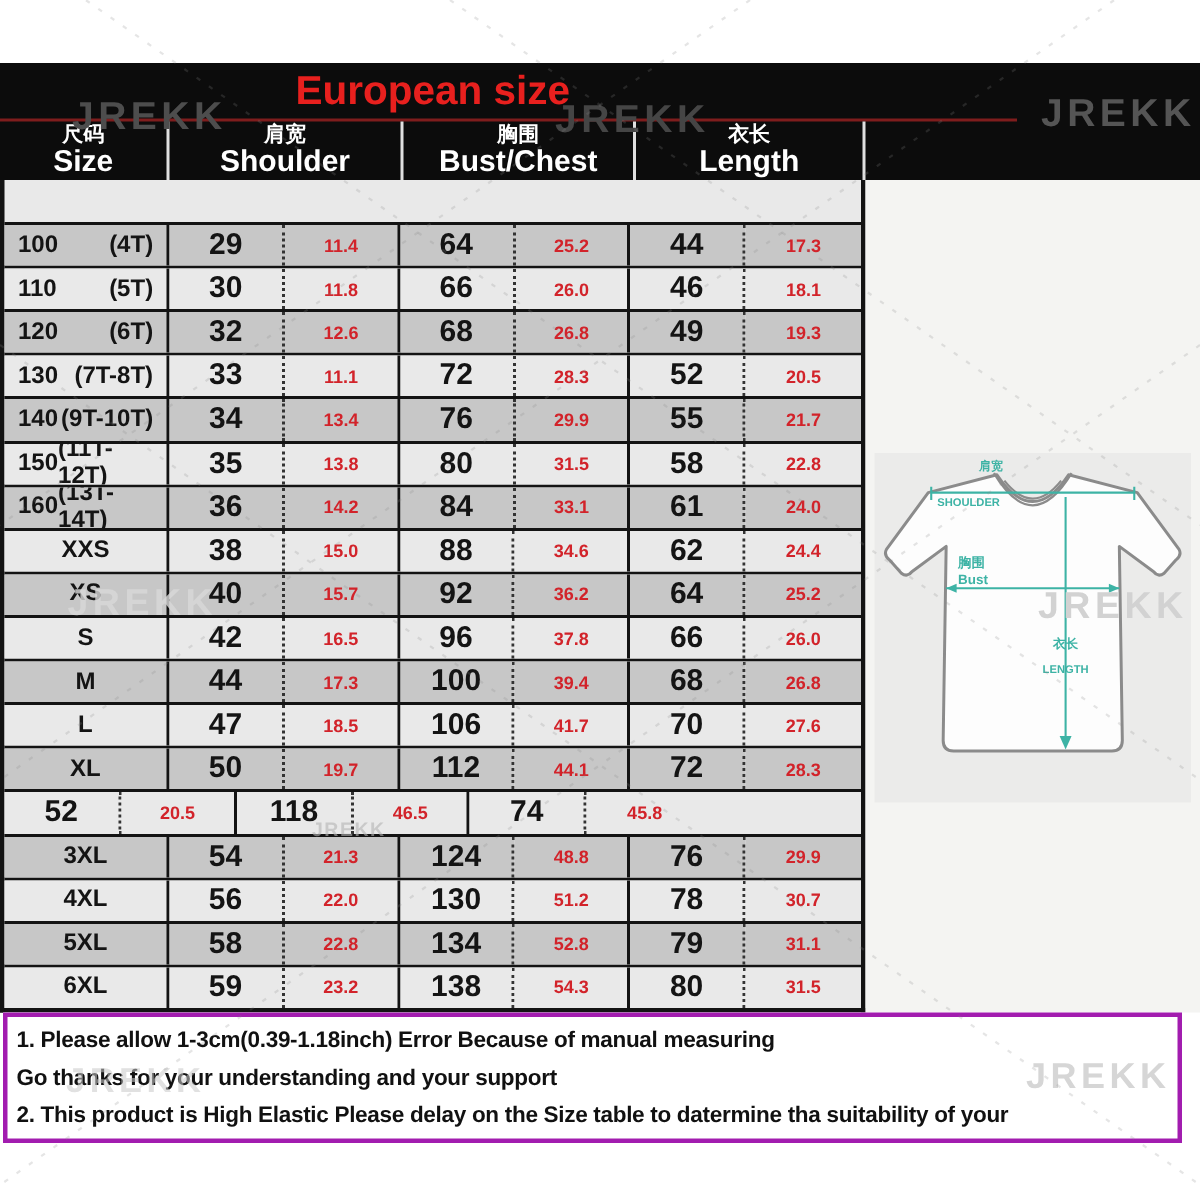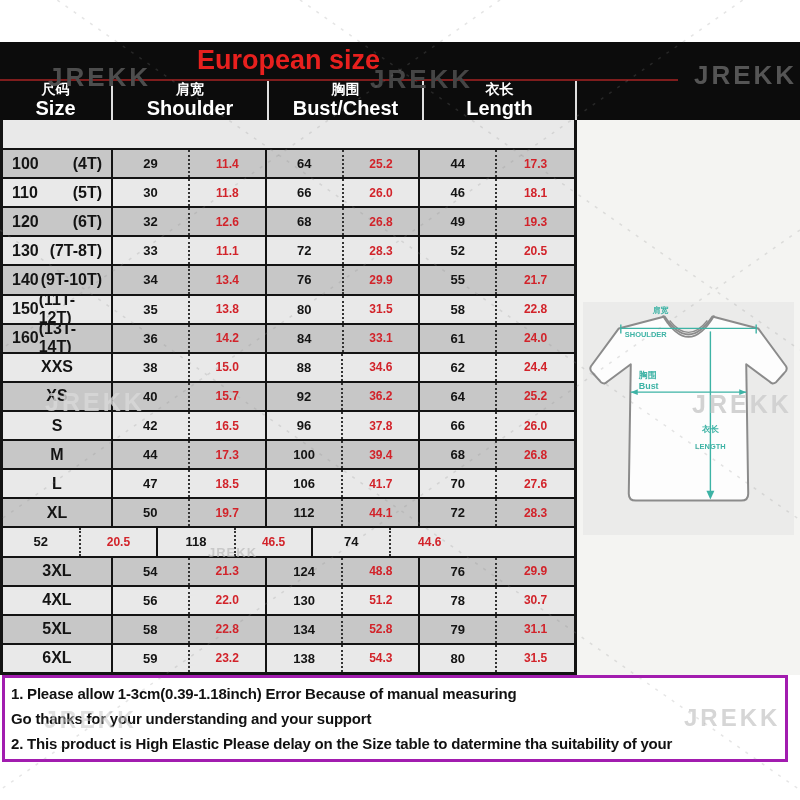--- a/index.html
+++ b/index.html
@@ -26,21 +26,21 @@
   .trow{display:flex;flex:1;border-bottom:2px solid #131313;box-sizing:border-box;min-height:0;}
   .trow:last-child{border-bottom:none;}
   .trow.subheader{flex:0 0 30px;}
   .cell{display:flex;align-items:center;justify-content:center;box-sizing:border-box;
         font-weight:bold;color:#141414;overflow:hidden;}
   .trow.dark .cell{background:#c7c7c7;}
   .trow.light .cell{background:#e9e9e9;}
   .trow.subheader .cell{background:#dcdcdc;margin-top:48px;}
   .size-cell{width:111px;border-right:2px solid #131313;font-size:16px;}
   .size-cell.has-tag{justify-content:space-between;padding:0 9px;}
-  .cm-cell{width:77.6px;border-right:2px dotted #333;font-size:13px;}
+  .cm-cell{width:77.6px;border-right:2px dotted #333;font-size:20px;}
   .in-cell{width:77.6px;border-right:2px solid #131313;font-size:12px;color:#d2232a;}
   .trow .cell:last-child{border-right:none;}
   .trow.subheader .cm-cell,.trow.subheader .in-cell{font-size:18px;}
   
   .right-panel{position:absolute;left:577px;top:120px;width:223px;height:555px;background:#f4f4f2;}
   .tee-card{position:absolute;left:6px;top:182px;width:211px;height:233px;background:#ebebea;}
   
   .footer{position:absolute;left:2px;top:675px;width:786px;height:87px;background:#ffffff;
           border:3px solid #a21caf;box-sizing:border-box;display:flex;flex-direction:column;
           justify-content:space-around;padding:3px 6px;}
@@ -245,21 +245,21 @@
         <div class="cell in-cell">44.1</div>
         <div class="cell cm-cell">72</div>
         <div class="cell in-cell">28.3</div>
       </div>
       <div class="trow light">
         <div class="cell cm-cell">52</div>
         <div class="cell in-cell">20.5</div>
         <div class="cell cm-cell">118</div>
         <div class="cell in-cell">46.5</div>
         <div class="cell cm-cell">74</div>
-        <div class="cell in-cell">44.6</div>
+        <div class="cell in-cell">45.8</div>
       </div>
       <div class="trow dark">
         <div class="cell size-cell">
           <span>3XL</span>
         </div>
         <div class="cell cm-cell">54</div>
         <div class="cell in-cell">21.3</div>
         <div class="cell cm-cell">124</div>
         <div class="cell in-cell">48.8</div>
         <div class="cell cm-cell">76</div>

